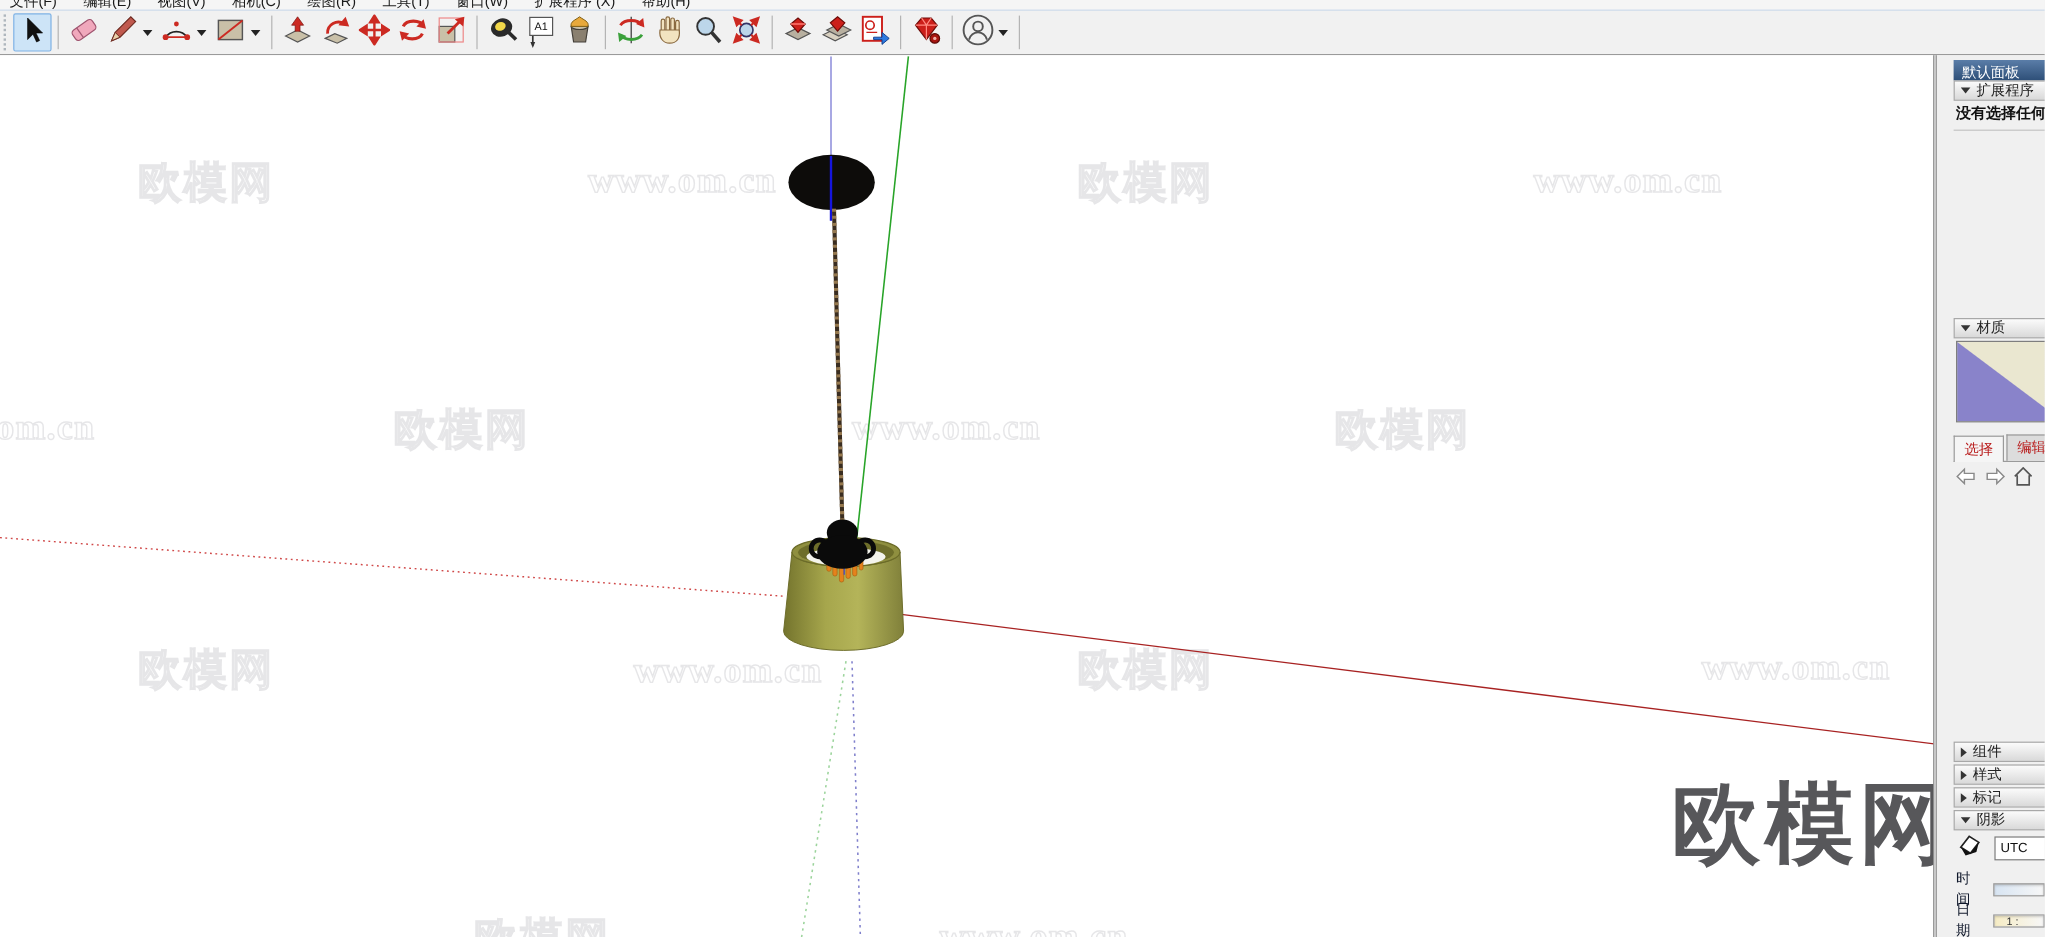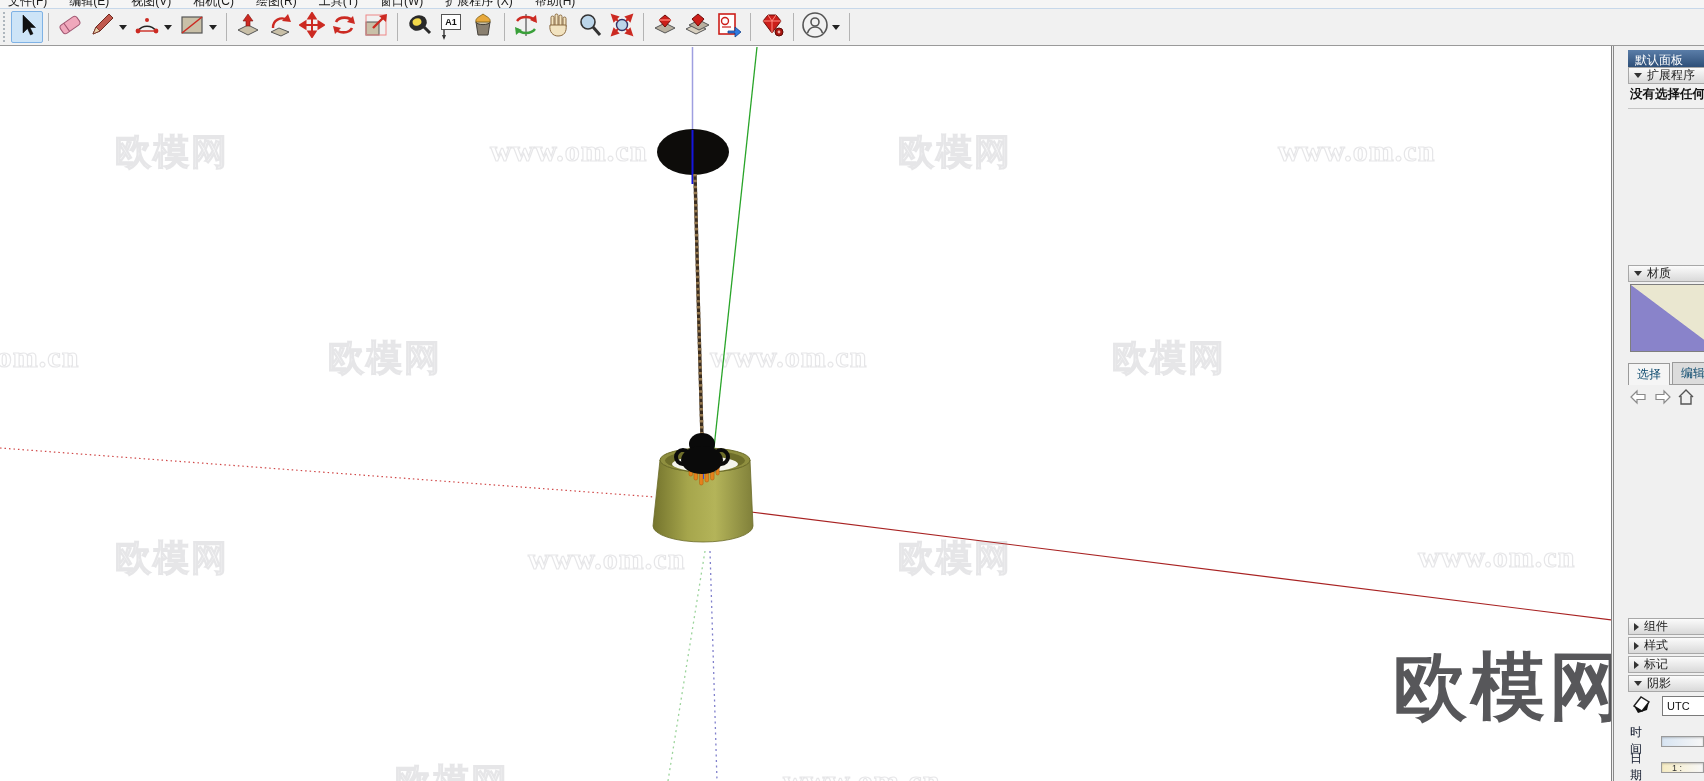--- a/index.html
+++ b/index.html
@@ -11,41 +11,41 @@
   .menubar-inner { display:flex; gap:22px; padding-left:8px; margin-top:-7px; }
   .menu-item { font-size:12px; color:#1a1a1a; white-space:nowrap; }
 
   
   .toolbar { position:absolute; left:0; top:9px; width:1704px; height:37px; background:#f1f1f1; border-bottom:1px solid #9a9a9a; display:flex; align-items:center; padding-left:2px; }
   .drag-handle { width:5px; height:30px; border-left:2px dotted #aeb6bd; margin:0 3px 0 1px; }
   .tbtn { width:32px; height:32px; display:flex; align-items:center; justify-content:center; border:1px solid transparent; border-radius:2px; flex:0 0 auto; }
   .tbtn.active { background:#cde4f7; border:1px solid #7fb2e5; }
   .tsep { width:1px; height:28px; background:#b4b4b4; margin:0 5px; flex:0 0 auto; }
   .dd { width:0; height:0; border-left:4px solid transparent; border-right:4px solid transparent; border-top:5px solid #222; margin:0 4px 0 1px; flex:0 0 auto; }
-  .a1-box { width:20px; height:16px; background:#fff; border:1px solid #555; font-size:9px; font-weight:bold; color:#111; display:flex; align-items:center; justify-content:center; }
+  .a1-box { width:20px; height:16px; background:#fff; border:1px solid #555; font-size:9px; font-weight:normal; color:#111; display:flex; align-items:center; justify-content:center; }
 
   
   .viewport { position:absolute; left:0; top:46px; width:1612px; height:735px; background:#ffffff; overflow:hidden; border-right:1px solid #828282; }
   .wm { position:absolute; color:transparent; -webkit-text-stroke:1.2px rgba(190,190,195,0.38); font-weight:bold; letter-spacing:2px; white-space:nowrap; user-select:none; }
   .wm-cn { font-size:36px; }
   .wm-url { font-size:30px; letter-spacing:1px;font-family:Liberation Serif, serif; }
   .model-svg { position:absolute; left:0; top:0; }
   .big-logo { position:absolute; left:1393px; top:592px; font-size:74px; font-weight:600; color:#57575a; letter-spacing:4px; white-space:nowrap; }
 
   
   .tray { position:absolute; left:1613px; top:46px; width:91px; height:735px; background:#f0f0f0; border-left:1px solid #8a8a8a; overflow:hidden; }
   .tray-title { position:absolute; left:14px; top:4px; width:120px; height:17px; background:linear-gradient(#5a7da8,#2e4f78); color:#fff; font-size:12px; padding:2px 0 0 7px; }
   .sec-hdr { position:absolute; left:14px; width:120px; height:17px; background:linear-gradient(#fbfbfb,#d9d9d9); border:1px solid #a8a8a8; color:#222; font-size:12px; display:flex; align-items:center; gap:5px; padding-left:5px; }
   .tri-down { width:0; height:0; border-left:4px solid transparent; border-right:4px solid transparent; border-top:5px solid #333; }
   .tri-right { width:0; height:0; border-top:4px solid transparent; border-bottom:4px solid transparent; border-left:5px solid #333; }
   .ei-msg { position:absolute; left:16px; top:40px; width:120px; font-size:12.5px; font-weight:bold; color:#111; white-space:nowrap; }
   .divider { position:absolute; left:14px; top:62px; width:90px; height:1px; background:#c4c4c4; }
   .mat-swatch { position:absolute; left:16px; top:238px; width:90px; height:68px; border:1px solid #7e7e7e; background:linear-gradient(to bottom left, #eae7d0 49.6%, #8983ca 50.4%); }
   .tabs { position:absolute; left:14px; top:320px; width:110px; height:19px; border-bottom:1px solid #9a9a9a; display:flex; align-items:flex-end; gap:2px; }
-  .tab { font-size:12px; padding:2px 8px 2px 8px; border:1px solid #9a9a9a; border-bottom:none; background:#dcdcdc; color:#0c4a6e; white-space:nowrap; }
+  .tab { font-size:12px; padding:2px 8px 2px 8px; border:1px solid #9a9a9a; border-bottom:none; background:#dcdcdc; color:#b91c1c; white-space:nowrap; }
   .tab.on { background:#f5f5f5; font-weight:normal; position:relative; top:1px; }
   .nav-row { position:absolute; left:16px; top:343px; display:flex; gap:7px; align-items:center; }
   .shadow-row { position:absolute; left:16px; top:648px; display:flex; gap:10px; align-items:center; }
   .utc-box { width:52px; height:20px; background:#fff; border:1px solid #7a7a7a; font-size:11px; color:#111; padding:3px 0 0 4px; white-space:nowrap; overflow:hidden; }
   .sl-row { position:absolute; left:16px; font-size:12px; color:#0f172a; display:flex; align-items:center; gap:8px; }
   .sl-track { width:46px; height:11px; border:1px solid #9a9a9a; box-shadow:inset 0 1px 2px rgba(0,0,0,.2); }
   .sl-time { background:linear-gradient(to right,#d7e4f2,#f7f7f7); }
   .sl-date { background:linear-gradient(to right,#f6ecc4,#f7f7f7); }
   .tick-lbl { position:absolute; left:58px; top:717px; font-size:9px; color:#333; }
 </style>

